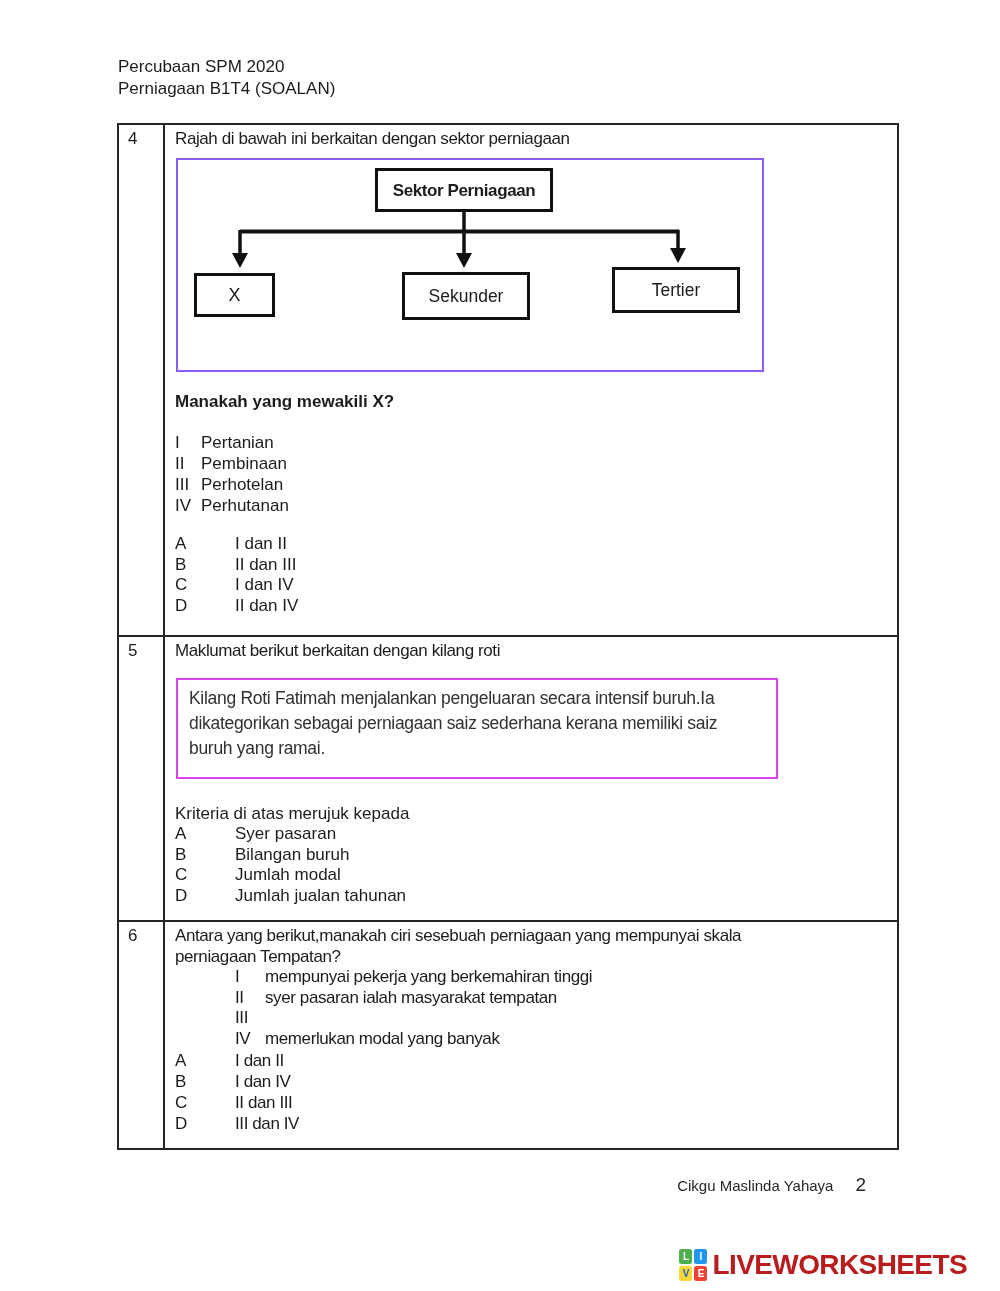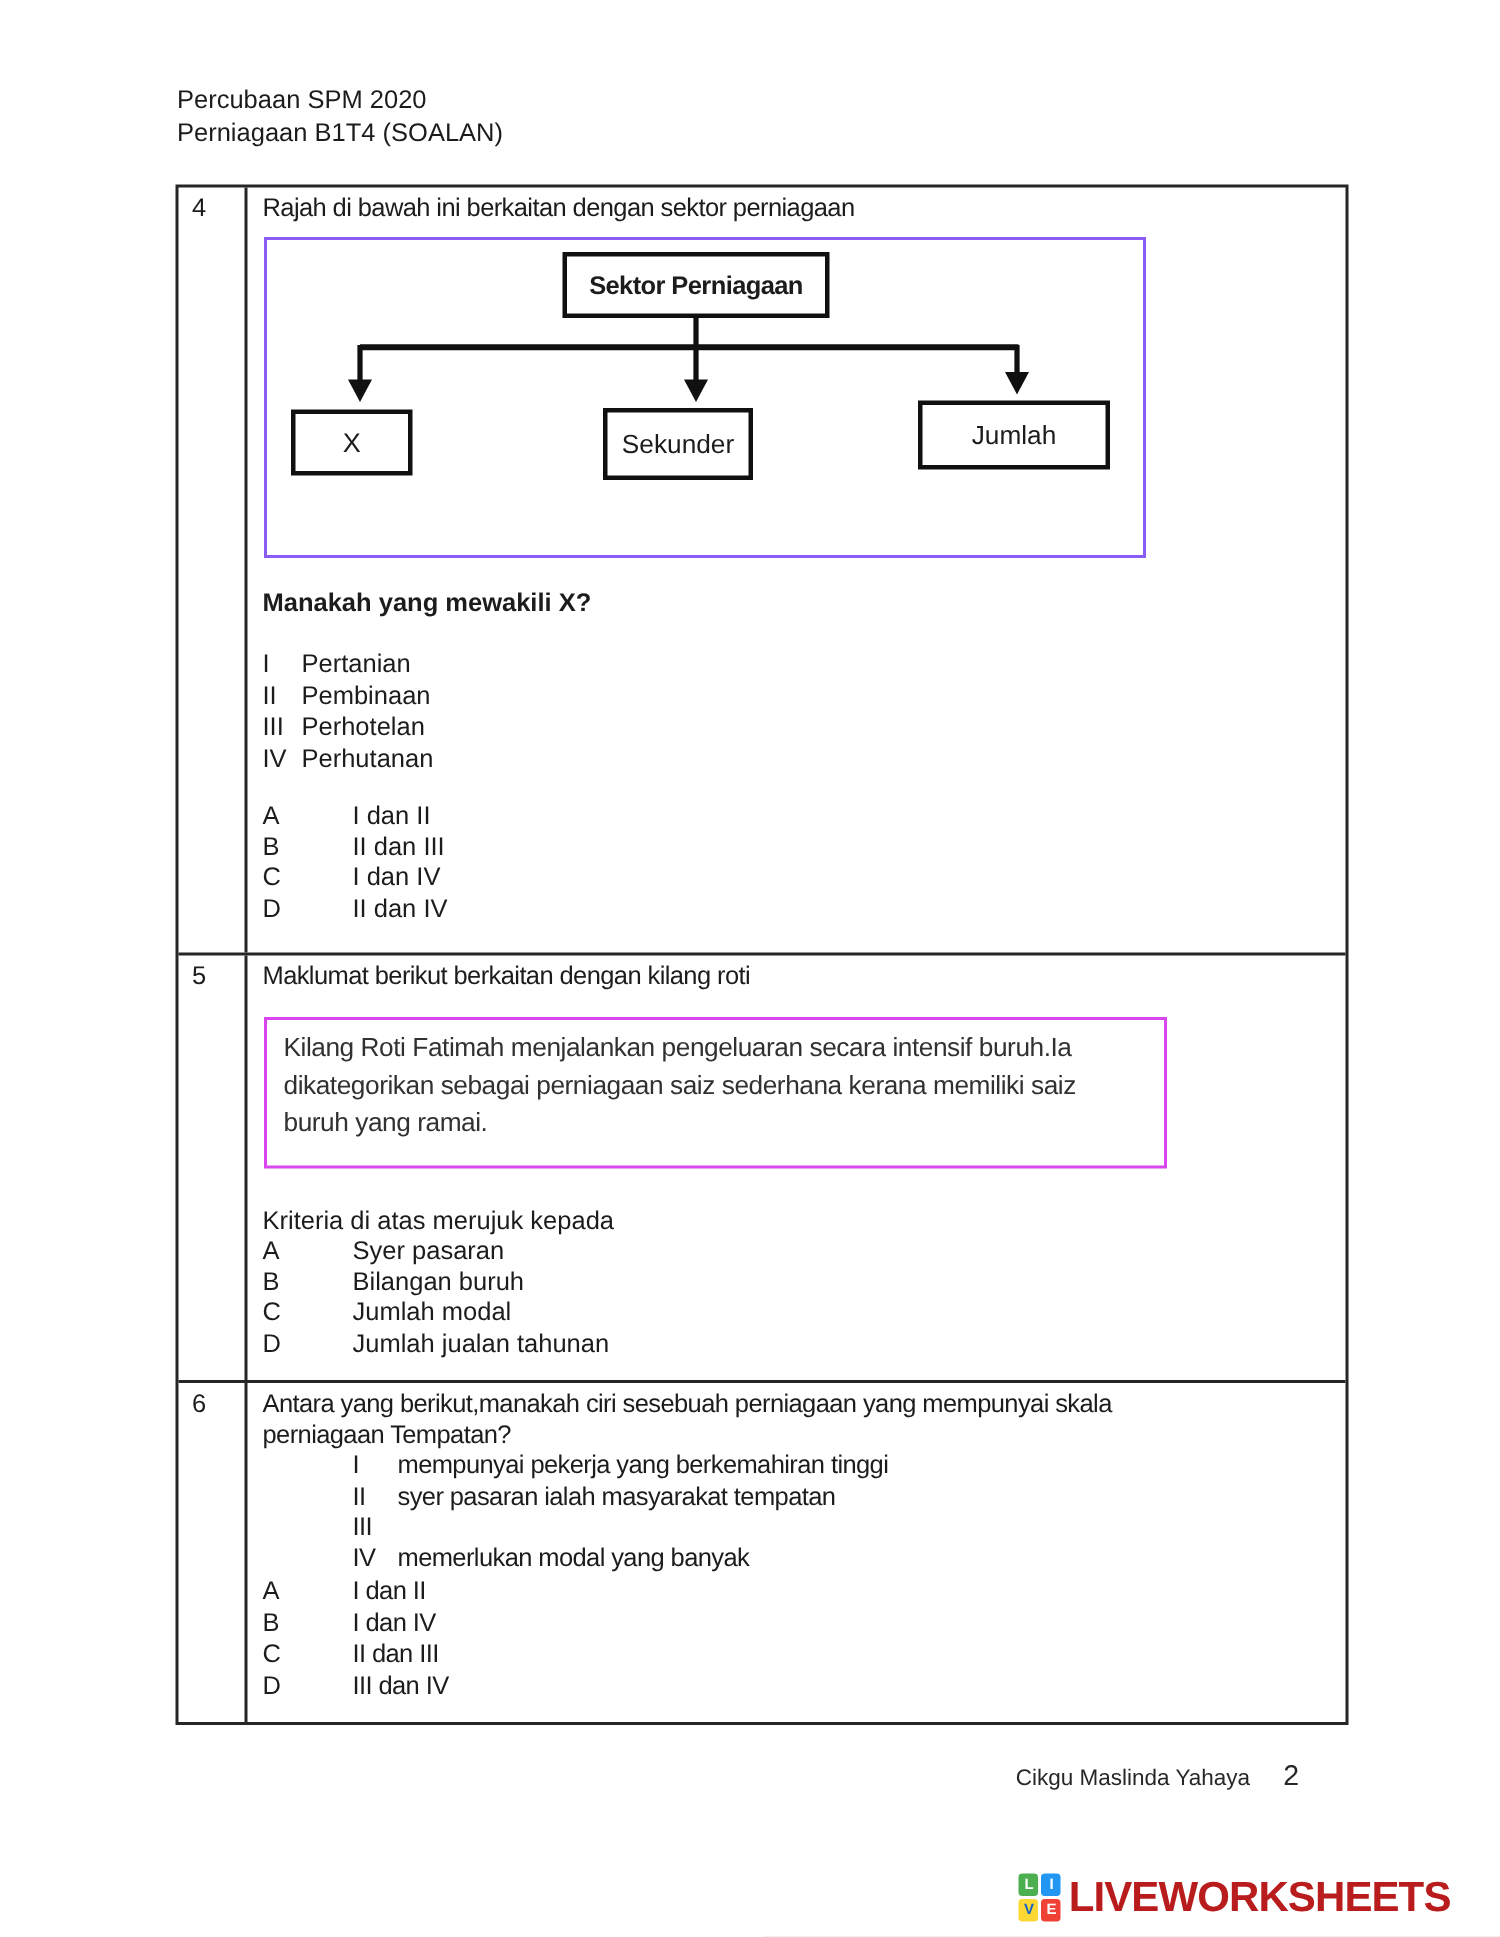--- a/index.html
+++ b/index.html
@@ -21,21 +21,21 @@
   .row-q4 { min-height:510px; }
   .row-q5 { min-height:283px; }
   .row-q6 { min-height:226px; }
 
   
   .diagram { position:relative; width:588px; height:214px; border:2px solid #8b5cf6; margin:9px 0 0 1px; box-sizing:border-box; background:#fff; }
   .dsvg { position:absolute; left:0; top:0; }
   .dbox { position:absolute; border:3px solid #101010; background:#fff; display:flex; align-items:center; justify-content:center; box-sizing:border-box; }
   .dbox.root { left:197px; top:8px; width:178px; height:44px; font-weight:bold; font-size:17px; letter-spacing:-0.4px; }
   .dbox.c0 { left:16px;  top:113px; width:81px;  height:44px; font-size:18px; }
-  .dbox.c1 { left:224px; top:112px; width:100px; height:48px; font-size:17.5px; }
+  .dbox.c1 { left:224px; top:112px; width:128px; height:48px; font-size:17.5px; }
   .dbox.c2 { left:434px; top:107px; width:128px; height:46px; font-size:17.5px; }
 
   
   .prompt { margin-top:19px;font-weight:bold; }
   .stmts  { margin-top:20px; }
   .srow { display:flex; line-height:21px; }
   .srow .rn { width:26px; }
   .opts { margin-top:18px; }
   .orow { display:flex; line-height:20.5px; }
   .orow .ol { width:60px; }
@@ -85,21 +85,21 @@
             <line x1="62" y1="71.5" x2="501" y2="71.5" stroke="#101010" stroke-width="4"></line>
             <line x1="62" y1="70" x2="62" y2="96" stroke="#101010" stroke-width="3.5"></line>
             <line x1="500" y1="70" x2="500" y2="91" stroke="#101010" stroke-width="3.5"></line>
             <polygon points="54,93 70,93 62,108" fill="#101010"></polygon>
             <polygon points="278,93 294,93 286,108" fill="#101010"></polygon>
             <polygon points="492,88 508,88 500,103" fill="#101010"></polygon>
           </svg>
           <div class="dbox root">Sektor Perniagaan</div>
           <div class="dbox c0">X</div>
           <div class="dbox c1">Sekunder</div>
-          <div class="dbox c2">Jumlah</div>
+          <div class="dbox c2">Tertier</div>
         </div>
 
         <div class="prompt">Manakah yang mewakili X?</div>
 
         <div class="stmts">
           <div class="srow">
             <span class="rn">I</span>
             <span>Pertanian</span>
           </div>
           <div class="srow">

